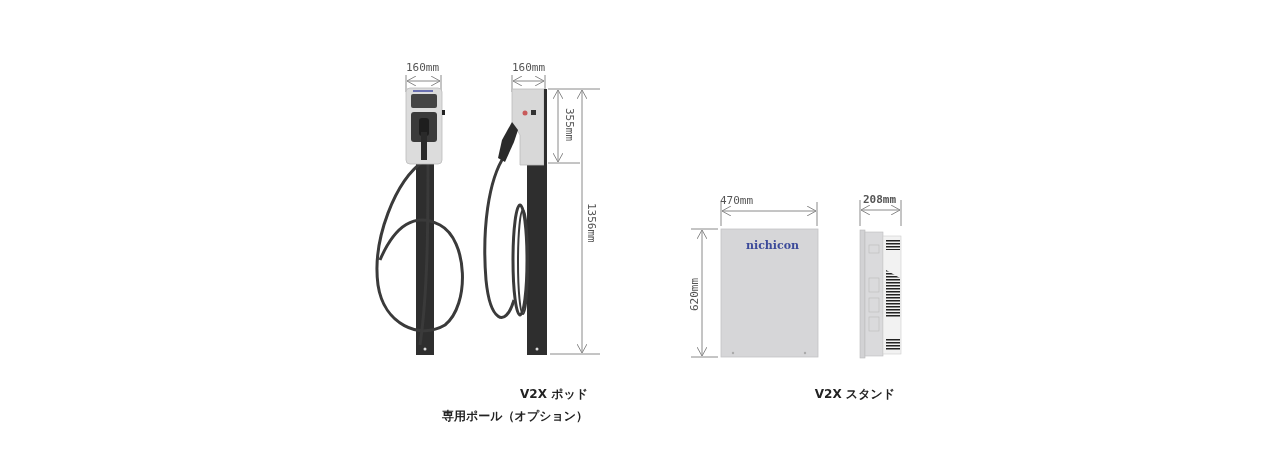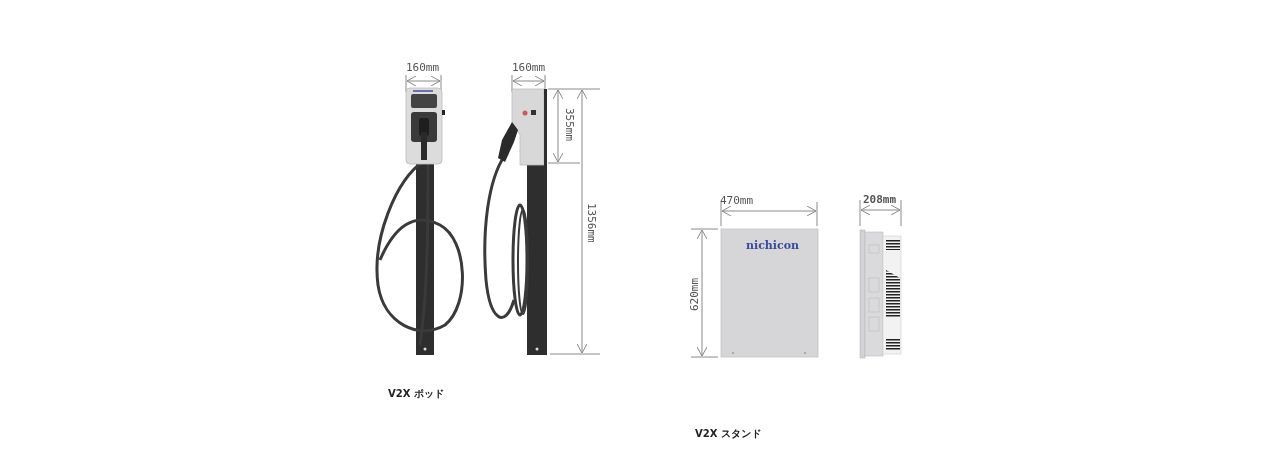--- a/index.html
+++ b/index.html
@@ -2,21 +2,21 @@
 <html><head>
 <meta charset="utf-8">
 <style>
   html, body { margin:0; padding:0; background:#ffffff; }
   body { width:1280px; height:462px; position:relative; overflow:hidden;
          font-family:"DejaVu Sans", sans-serif; color:#222; }
   .abs { position:absolute; }
   .dim-label { position:absolute; font-family:"DejaVu Sans Mono", monospace; font-size:11px; color:#555; white-space:nowrap; }
   .vlabel { transform-origin:left top; transform:rotate(90deg); }
   .vlabel-ccw { transform-origin:left top; transform:rotate(-90deg); }
-  .caption { position:absolute; text-align:left; font-weight:bold; font-size:10px; color:#222; line-height:22px; }
+  .caption { position:absolute; text-align:right; font-weight:bold; font-size:12px; color:#222; line-height:22px; }
   svg { position:absolute; left:0; top:0; }
 </style>
 </head>
 <body>
 
 <svg width="1280" height="462" viewBox="0 0 1280 462">
   <defs>
     <marker id="arr" markerWidth="10" markerHeight="10" refX="9" refY="5" orient="auto" markerUnits="userSpaceOnUse">
       <path d="M0,0 L9,5 L0,10" fill="none" stroke="#8a8a8a" stroke-width="1"></path>
     </marker>
@@ -111,16 +111,17 @@
 <div class="dim-label vlabel" style="left:598px; top:203px;">1356mm</div>
 
 <div class="dim-label" style="left:720px; top:194px;">470mm</div>
 <div class="dim-label" style="left:863px; top:193px;font-weight:bold;">208mm</div>
 <div class="dim-label vlabel-ccw" style="left:688px; top:311px;">620mm</div>
 
 <div class="abs" style="left:746px; top:239px; width:48px; text-align:center; font-family:'DejaVu Serif', serif; font-weight:bold; font-size:11px; color:#3b4a9a;">nichicon</div>
 
 <div class="caption" style="left:388px; top:383px; width:200px;">
   <div>V2X ポッド</div>
+  <div>専用ポール（オプション）</div>
 </div>
-<div class="caption" style="left:695px; top:383px; width:200px;margin-top:40px;">
+<div class="caption" style="left:695px; top:383px; width:200px;">
   <div>V2X スタンド</div>
 </div>
 
 </body></html>

